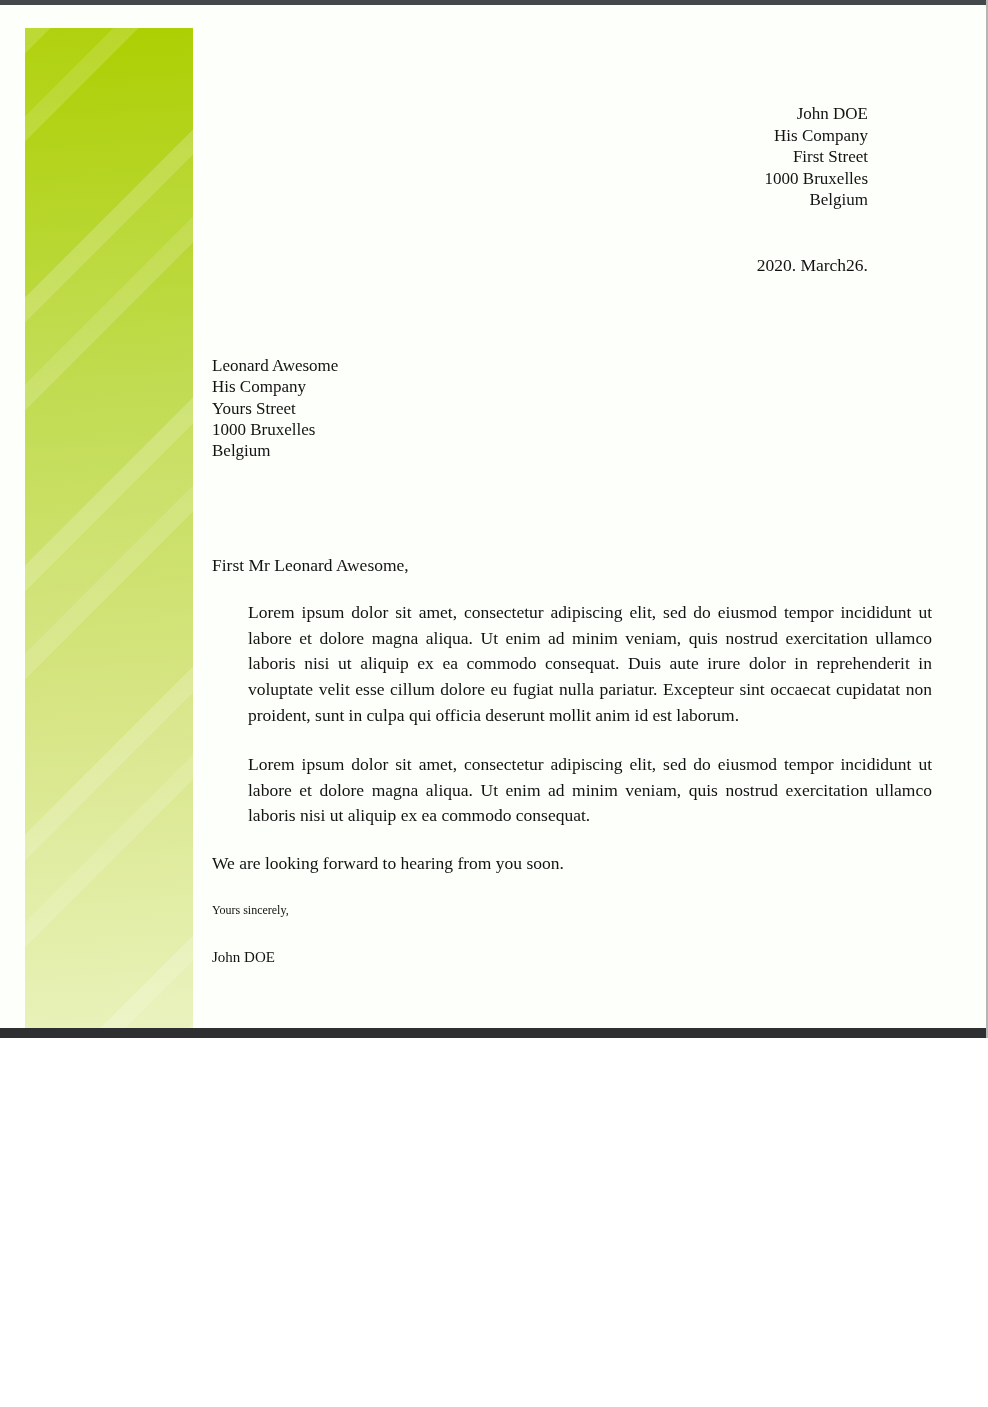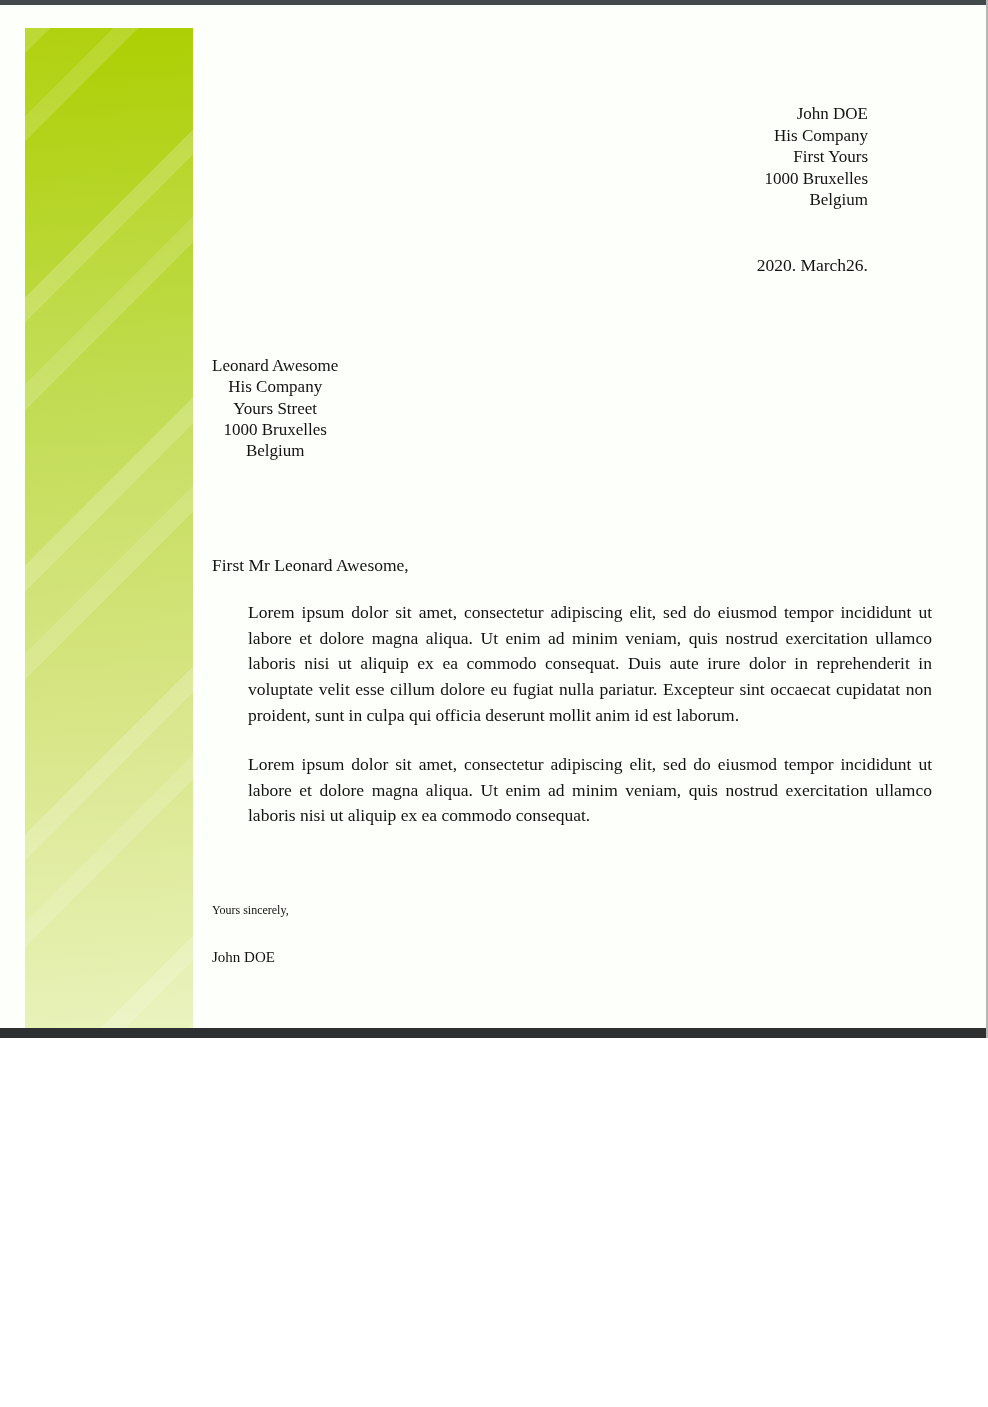--- a/index.html
+++ b/index.html
@@ -63,21 +63,21 @@
   .date {
     position: absolute;
     top: 255px; right: 120px;
     text-align: left;
     font-size: 17.5px;
     white-space: nowrap;
   }
   .recipient {
     position: absolute;
     top: 355px; left: 212px;
-    text-align: center;
+    text-align: left;
     font-size: 17px;
     line-height: 21.3px;
     white-space: nowrap;
   }
   .salutation {
     position: absolute;
     top: 555px; left: 212px;
     font-size: 17.5px;
   }
   .para {
@@ -110,38 +110,39 @@
 </head>
 <body>
 
 <div class="page">
   <div class="top-bar"></div>
   <div class="sidebar"></div>
 
   <div class="sender">
     <div>John DOE</div>
     <div>His Company</div>
-    <div>First Yours</div>
+    <div>First Street</div>
     <div>1000 Bruxelles</div>
     <div>Belgium</div>
   </div>
 
   <div class="date">2020. March26.</div>
 
   <div class="recipient">
     <div>Leonard Awesome</div>
     <div>His Company</div>
     <div>Yours Street</div>
     <div>1000 Bruxelles</div>
     <div>Belgium</div>
   </div>
 
   <div class="salutation">First Mr Leonard Awesome,</div>
 
   <div class="para para1">Lorem ipsum dolor sit amet, consectetur adipiscing elit, sed do eiusmod tempor incididunt ut labore et dolore magna aliqua. Ut enim ad minim veniam, quis nostrud exercitation ullamco laboris nisi ut aliquip ex ea commodo consequat. Duis aute irure dolor in reprehenderit in voluptate velit esse cillum dolore eu fugiat nulla pariatur. Excepteur sint occaecat cupidatat non proident, sunt in culpa qui officia deserunt mollit anim id est laborum.</div>
   <div class="para para2">Lorem ipsum dolor sit amet, consectetur adipiscing elit, sed do eiusmod tempor incididunt ut labore et dolore magna aliqua. Ut enim ad minim veniam, quis nostrud exercitation ullamco laboris nisi ut aliquip ex ea commodo consequat.</div>
 
+  <div class="closing">We are looking forward to hearing from you soon.</div>
   <div class="valediction">Yours sincerely,</div>
   <div class="signature">John DOE</div>
 
   <div class="bottom-bar"></div>
   <div class="right-edge"></div>
 </div>
 
 </body></html>

